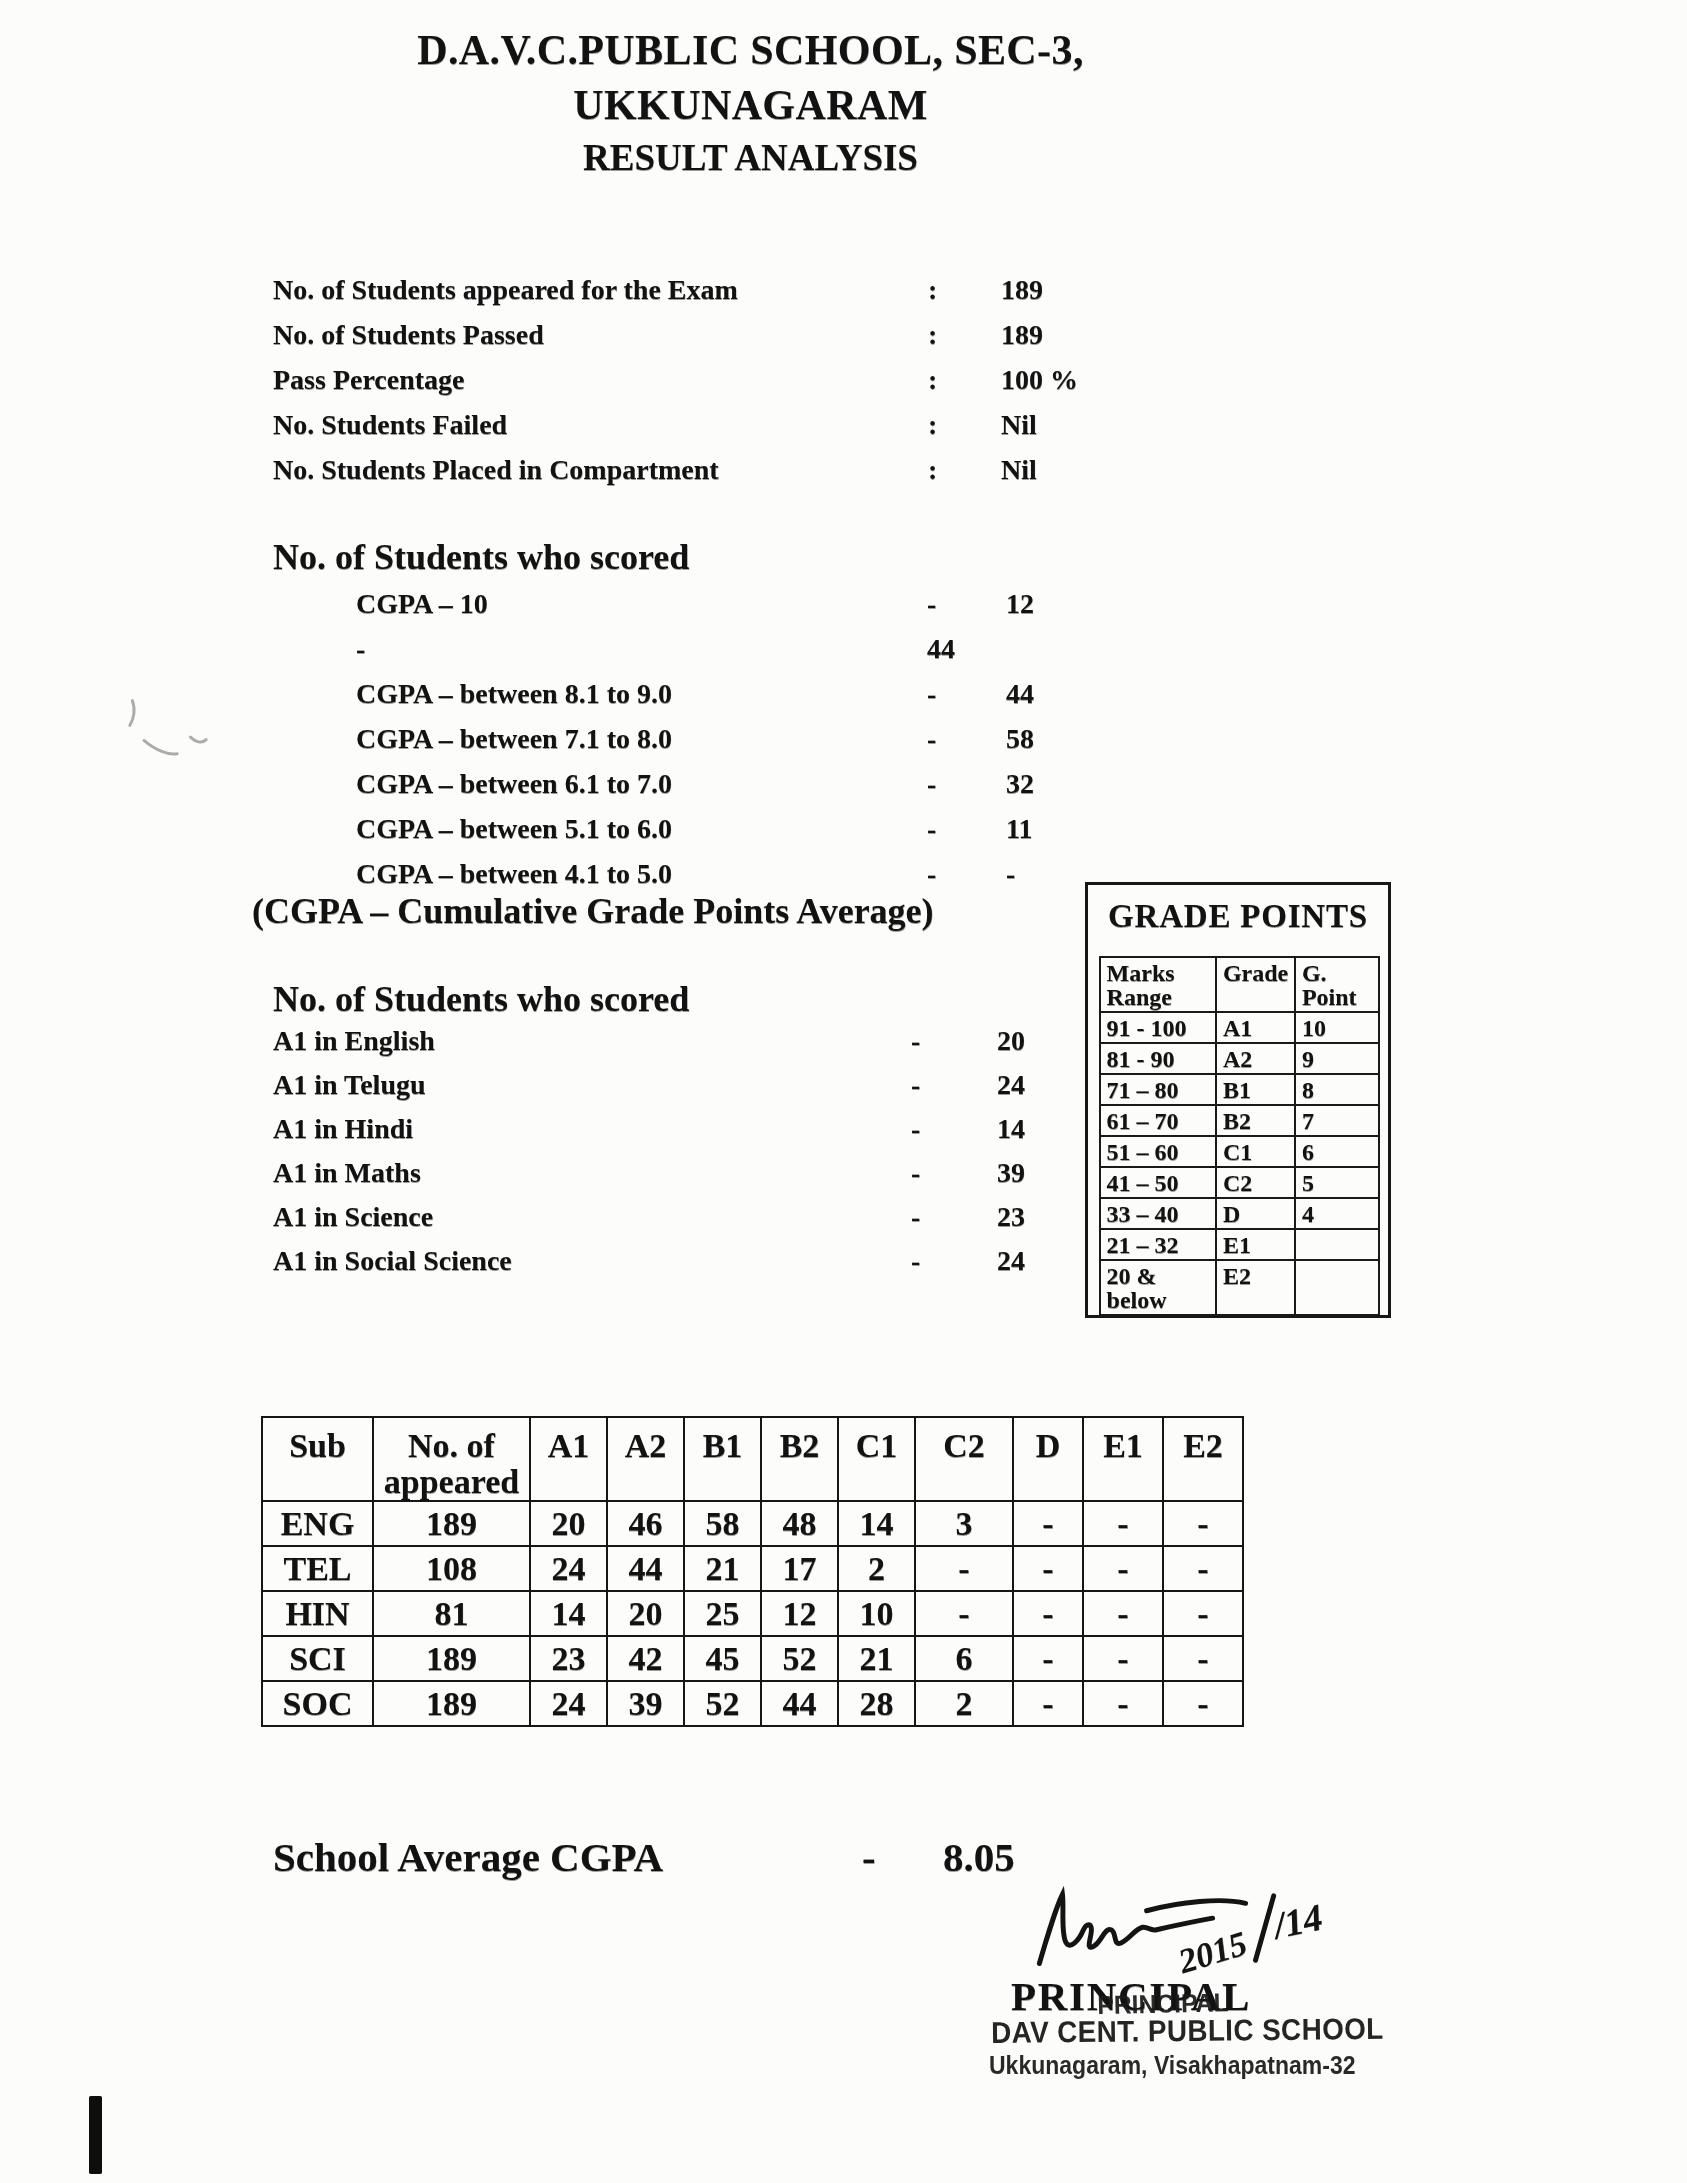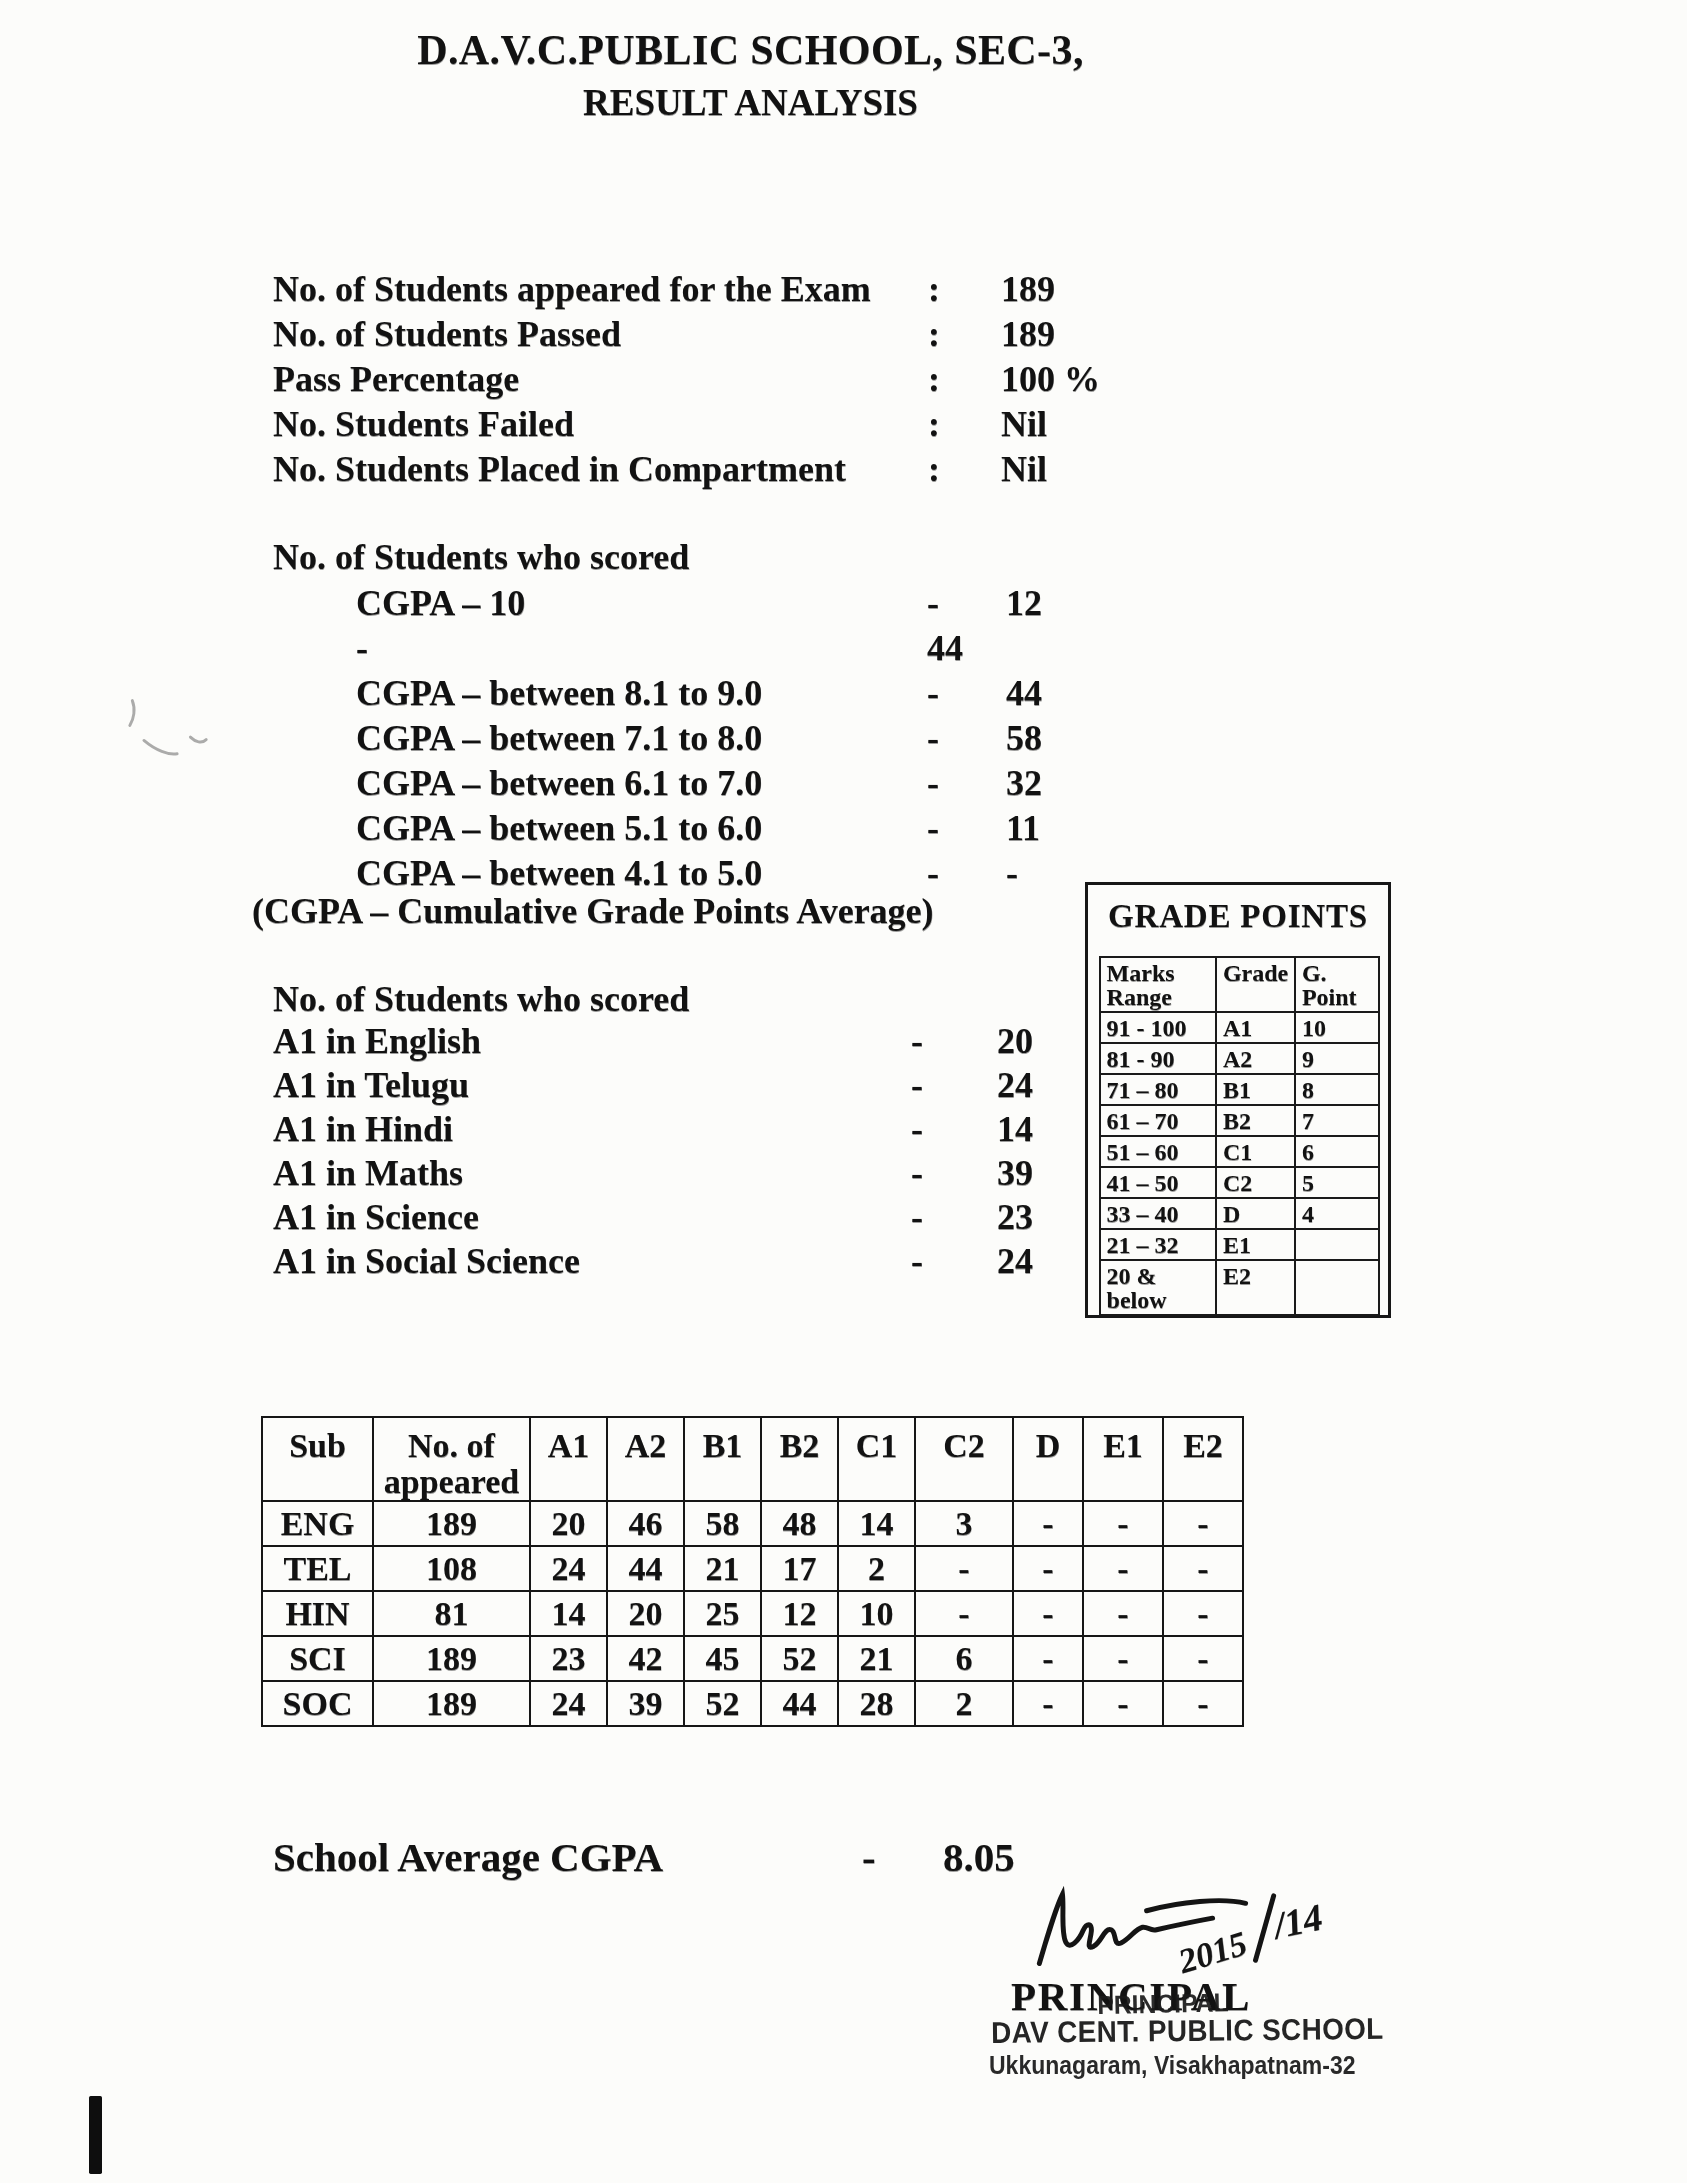--- a/index.html
+++ b/index.html
@@ -8,21 +8,21 @@
     position:relative; width:1687px; height:2183px;
     background:#fcfcfa; overflow:hidden;
     font-family:"Liberation Serif", serif; font-weight:700; color:#121212;
     text-shadow:0.3px 0.5px 0.6px rgba(10,10,10,0.40);
   }
   
   .header { position:absolute; left:248px; top:23px; width:1005px; text-align:center; }
   .h1 { font-size:42px; line-height:55px; letter-spacing:0.4px; }
   .h2 { font-size:37px; line-height:50px; }
   
-  .rowline { display:grid; font-size:36px; }
+  .rowline { display:grid; font-size:28px; }
   .rowline .lbl { text-align:left; }
   .rowline .sep { text-align:left; }
   .rowline .val { text-align:left; }
   .stats { position:absolute; left:273px; top:267px; width:959px; }
   .statrow { grid-template-columns:655px 73px auto; line-height:45px; }
   .cgpa-head { position:absolute; left:273px; top:536px; font-size:36px; }
   .cgpa-rows { position:absolute; left:356px; top:581px; width:877px; }
   .cgparow { grid-template-columns:571px 79px auto; line-height:45px; }
   .cgpa-note { position:absolute; left:252px; top:890px; font-size:36px; }
   .a1-head { position:absolute; left:273px; top:978px; font-size:36px; }
@@ -53,20 +53,21 @@
   .scan-bar { position:absolute; left:89px; top:2096px; width:13.2px; height:78px; background:#0e0e0e; border-radius:1.7px; }
   .pen-marks { position:absolute; left:114px; top:689px; opacity:.55; }
 </style>
 </head>
 <body>
 
 <div class="page">
 
   <div class="header">
     <div class="h1">D.A.V.C.PUBLIC SCHOOL, SEC-3,</div>
+    <div class="h1">UKKUNAGARAM</div>
     <div class="h2">RESULT ANALYSIS</div>
   </div>
 
   <div class="stats">
     <div class="rowline statrow">
       <span class="lbl">No. of Students appeared for the Exam</span>
       <span class="sep">:</span>
       <span class="val">189</span>
     </div>
     <div class="rowline statrow">

